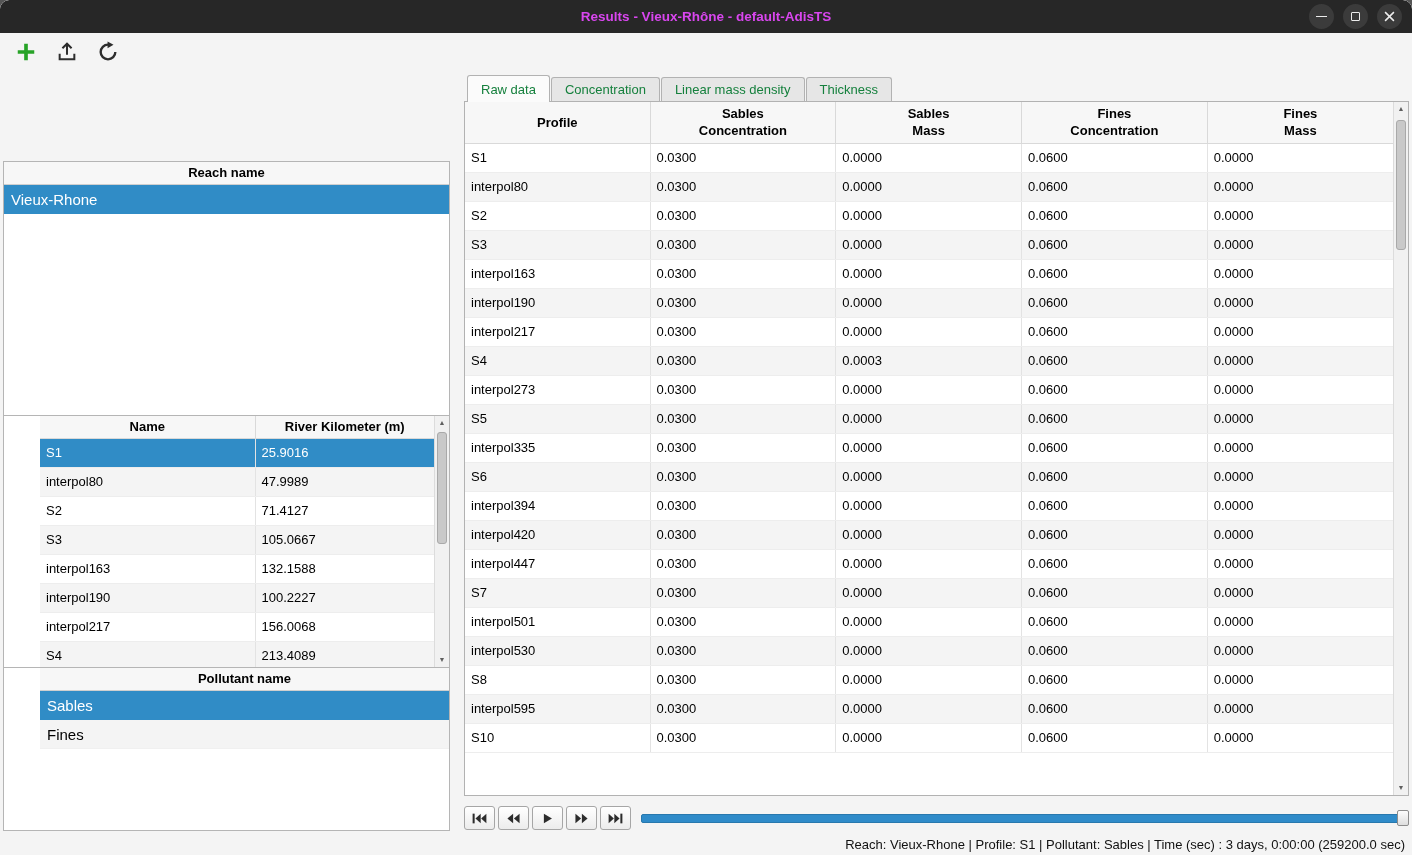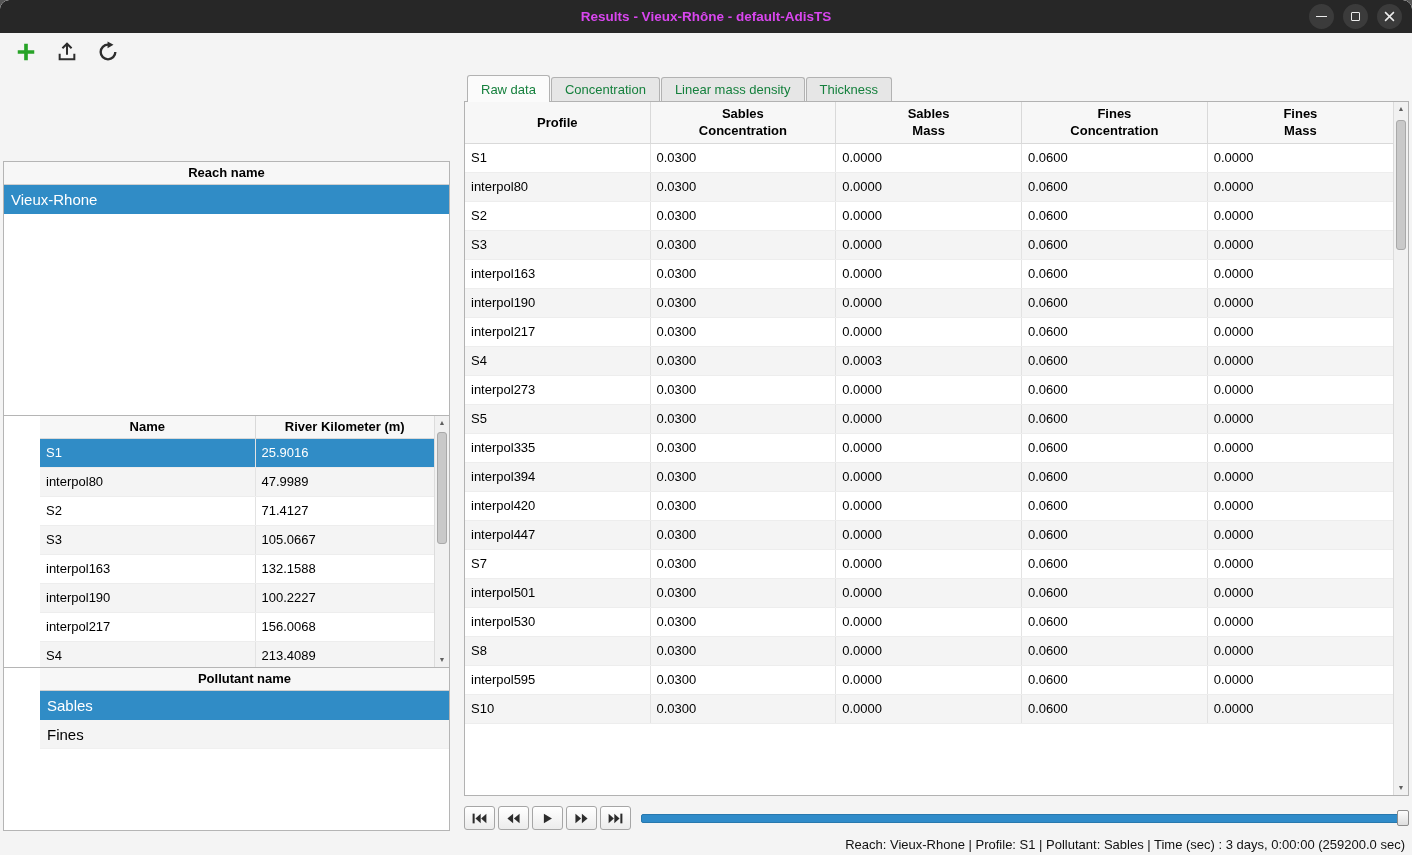--- a/index.html
+++ b/index.html
@@ -295,20 +295,27 @@
               </tr>
               <tr>
                 <td>S5</td>
                 <td>0.0300</td>
                 <td>0.0000</td>
                 <td>0.0600</td>
                 <td>0.0000</td>
               </tr>
               <tr>
                 <td>interpol335</td>
+                <td>0.0300</td>
+                <td>0.0000</td>
+                <td>0.0600</td>
+                <td>0.0000</td>
+              </tr>
+              <tr>
+                <td>S6</td>
                 <td>0.0300</td>
                 <td>0.0000</td>
                 <td>0.0600</td>
                 <td>0.0000</td>
               </tr>
               <tr>
                 <td>interpol394</td>
                 <td>0.0300</td>
                 <td>0.0000</td>
                 <td>0.0600</td>

